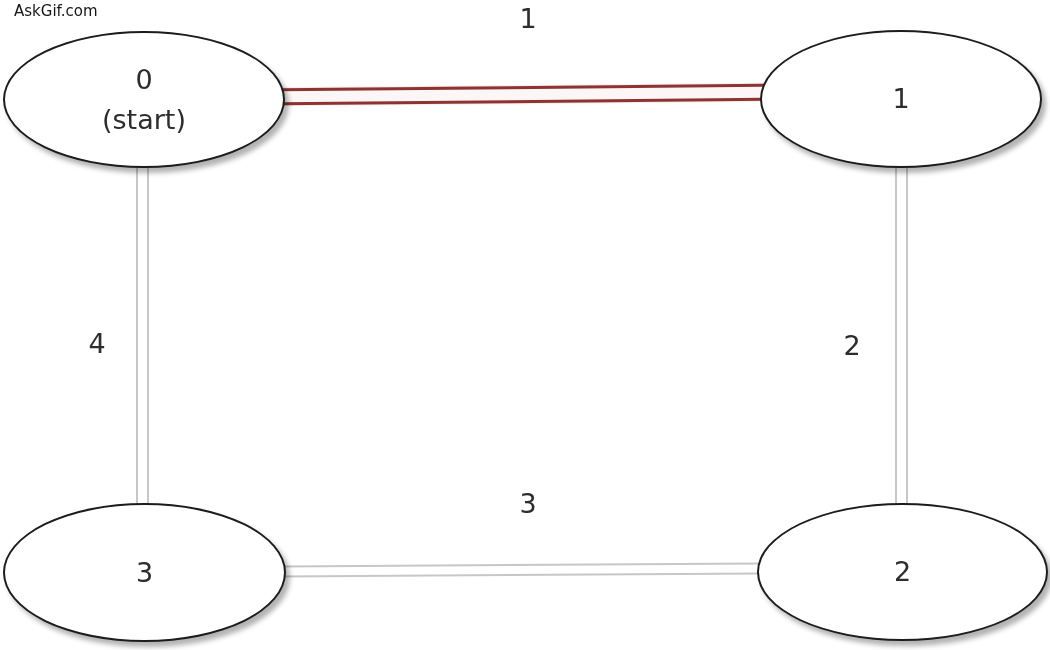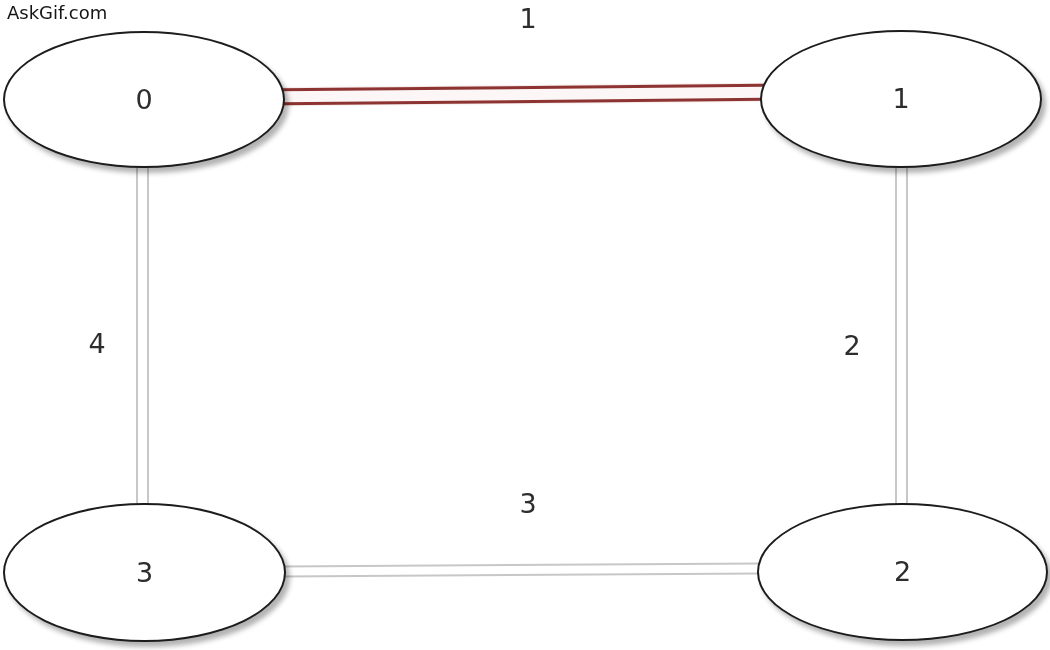--- a/index.html
+++ b/index.html
@@ -7,23 +7,23 @@
     position: relative;
     width: 1050px;
     height: 650px;
     background: #ffffff;
     overflow: hidden;
     font-family: "DejaVu Sans", sans-serif;
     color: #2d2d2d;
   }
   .watermark {
     position: absolute;
-    left: 7px;
+    left: 14px;
     top: 2px;
-    font-size: 18px;
+    font-size: 15px;
     font-weight: 500;
     color: #161616;
     z-index: 5;
   }
   
   .node {
     position: absolute;
     box-sizing: border-box;
     border: 2.5px solid #1c1c1c;
     border-radius: 50%;
@@ -95,20 +95,21 @@
   <div class="edge edge-gray-h" id="edge-3-2"></div>
 
   <div class="edge-label" id="label-0-1">1</div>
   <div class="edge-label" id="label-0-3">4</div>
   <div class="edge-label" id="label-1-2">2</div>
   <div class="edge-label" id="label-3-2">3</div>
 
   <div class="node" id="node-0">
     <div class="node-label">
       <span>0</span>
+      <span>(start)</span>
     </div>
   </div>
 
   <div class="node" id="node-1">
     <div class="node-label">
       <span>1</span>
     </div>
   </div>
 
   <div class="node" id="node-3">

